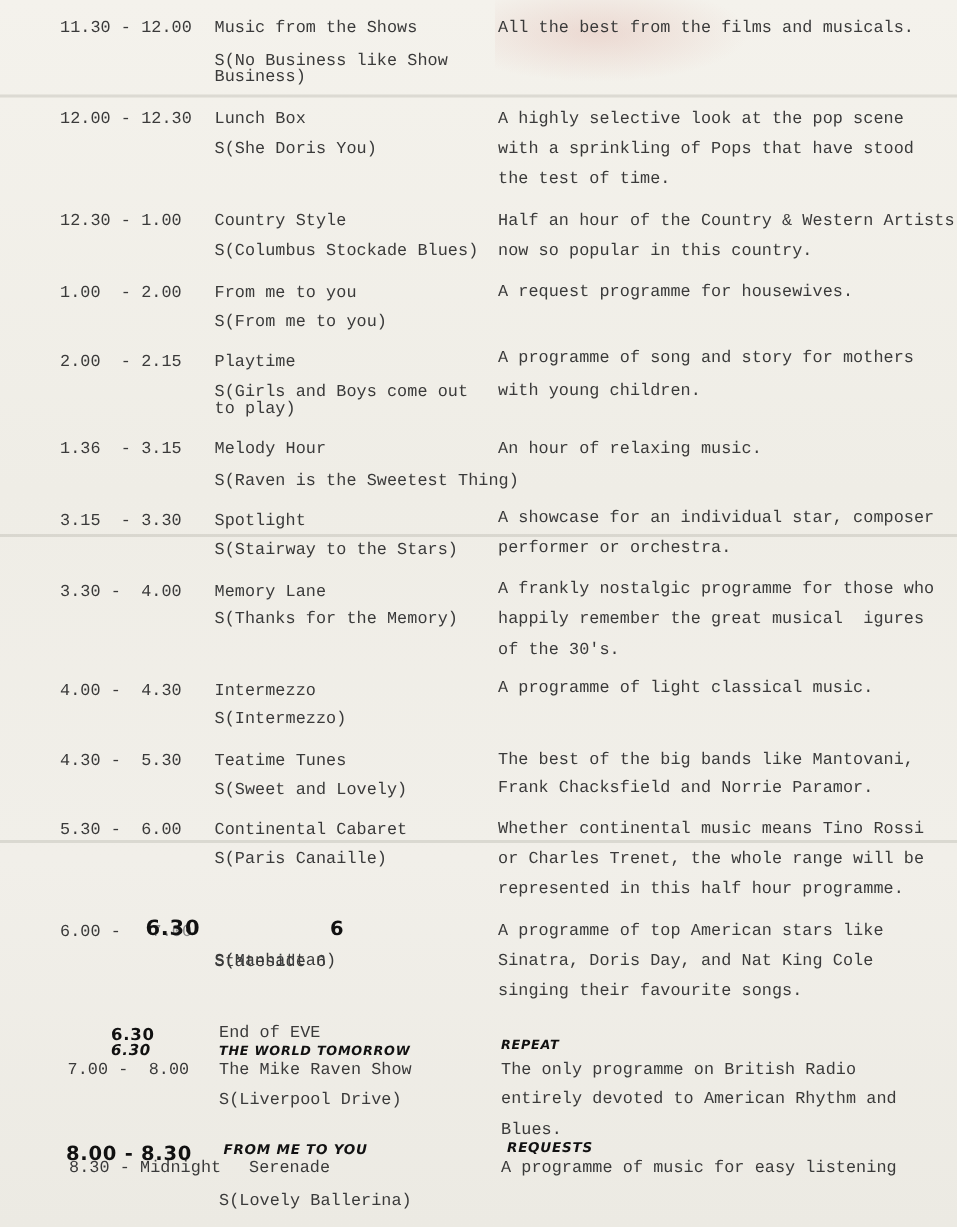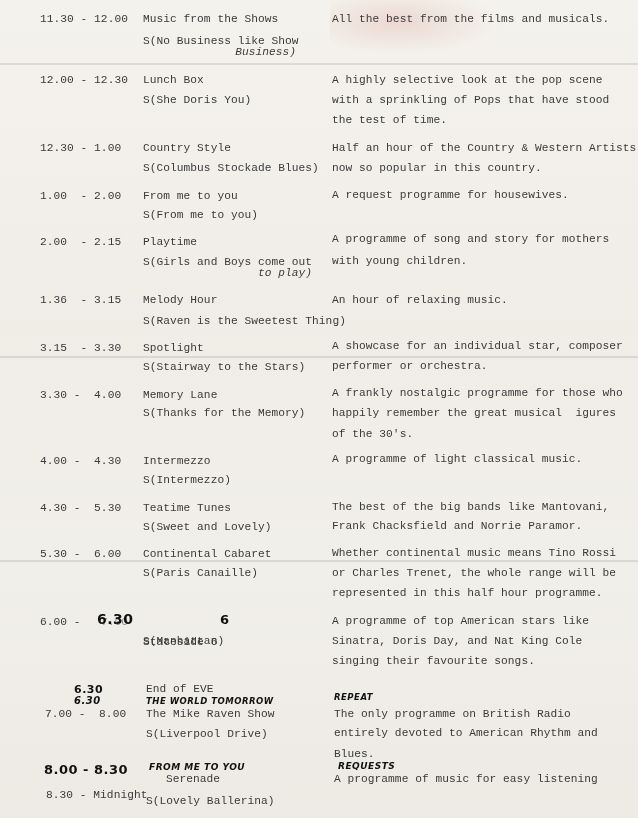--- a/index.html
+++ b/index.html
@@ -20,21 +20,21 @@
   }
   .fold {
     position: absolute; left: 0; width: 638px; height: 2px;
     background: rgba(150,150,140,0.25);
   }
   .t { position: absolute; font-size: 11.2px; line-height: 13px; white-space: pre; letter-spacing: 0.05px; }
   .hand {
     position: absolute; font-family: "DejaVu Sans", sans-serif; font-weight: bold;
     color: #111; white-space: pre; font-size: 10px; letter-spacing: 0.5px; font-style: italic;
   }
-  .right { text-align: right; font-style: italic; }
+  .right { text-align: left; }
 </style>
 </head>
 <body>
 
 <div class="paper"></div>
 <div class="bleed"></div>
 <div class="fold" style="top:63px"></div>
 <div class="fold" style="top:356px"></div>
 <div class="fold" style="top:560px"></div>
 
@@ -161,19 +161,19 @@
     <span class="t" style="left:334px;top:748px">Blues.</span>
   </div>
 
   <div>
     <span class="hand" style="left:44px;top:762px;font-size:13px;font-style:normal">8.00 - 8.30</span>
     <span class="hand" style="left:149px;top:762px;font-size:9px">FROM ME TO YOU</span>
     <span class="hand" style="left:338px;top:761px;font-size:9px">REQUESTS</span>
   </div>
 
   <div>
-    <span class="t" style="left:46px;top:789px">8.30 - Midnight</span>
+    <span class="t" style="left:46px;top:773px">8.30 - Midnight</span>
     <span class="t" style="left:166px;top:773px">Serenade</span>
     <span class="t" style="left:146px;top:795px">S(Lovely Ballerina)</span>
     <span class="t" style="left:334px;top:773px">A programme of music for easy listening</span>
   </div>
 
 </div>
 
 </body></html>

